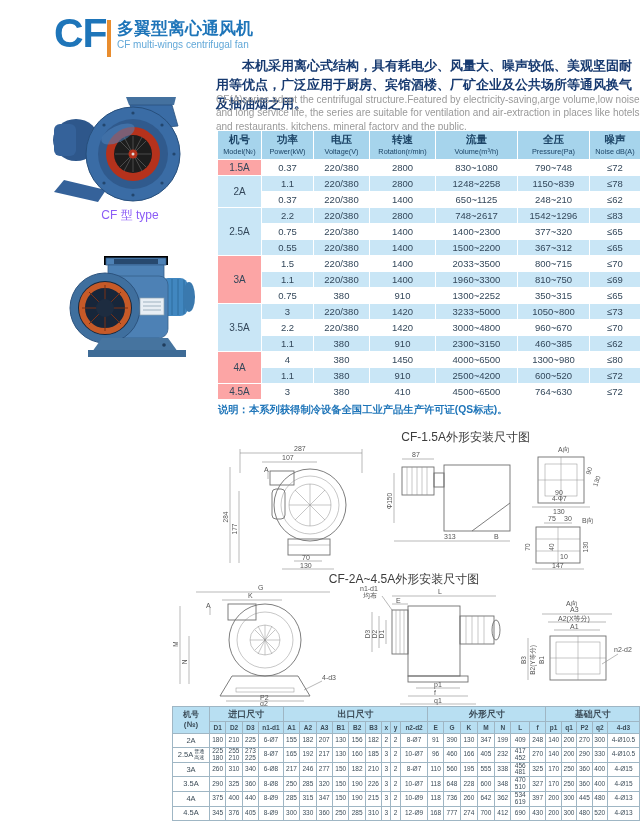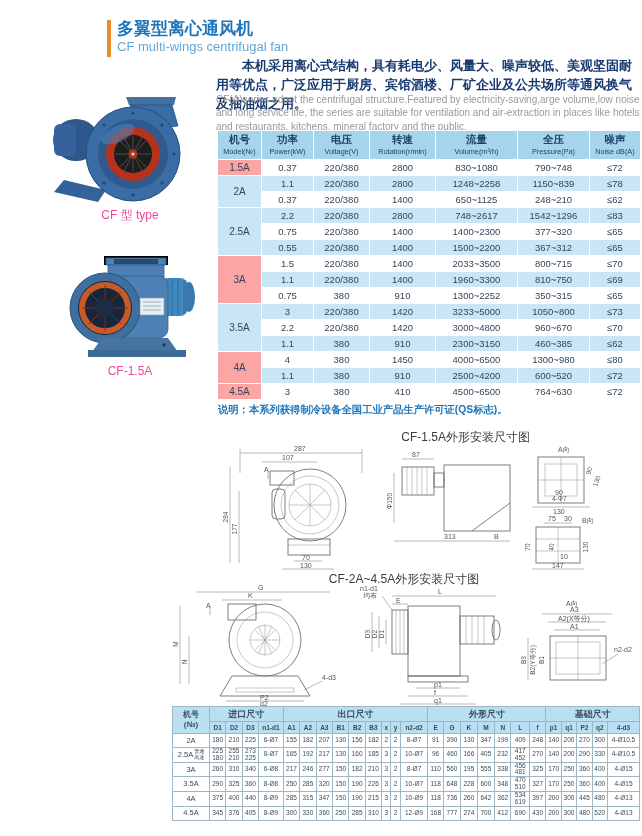--- a/index.html
+++ b/index.html
@@ -3,29 +3,29 @@
 <meta charset="utf-8">
 <style>
   * { margin:0; padding:0; box-sizing:border-box; }
   body { background:#e8e8e8; font-family:"Liberation Sans","DejaVu Sans",sans-serif; }
   .page { position:relative; width:642px; height:836px; background:#ffffff; overflow:hidden; margin:0 auto; }
 
   
   .logo { position:absolute; left:54px; top:10px; font-size:41px; font-weight:bold; color:#1e75b9; letter-spacing:-1px; }
   .logo-bar { position:absolute; left:107px; top:20px; width:4px; height:37px; background:#e98d2e; }
   .title-cn { position:absolute; left:117px; top:17px; font-size:17px; font-weight:bold; color:#1e75b9; }
-  .title-en { position:absolute; left:117px; top:39px; font-size:13px; color:#62a8d8; }
+  .title-en { position:absolute; left:117px; top:39px; font-size:10px; color:#62a8d8; }
 
   
   .intro-cn { position:absolute; left:216px; top:57px; width:424px; font-size:13px; font-weight:bold; color:#173a70; line-height:1.45; text-indent:2em; }
   .intro-en { position:absolute; left:216px; top:93px; width:426px; font-size:10px; color:#999999; line-height:1.33; }
 
   
   .fan-img { position:absolute; }
-  .fan-caption { position:absolute; width:180px; text-align:center; font-size:12px; color:#ec4899; }
+  .fan-caption { position:absolute; width:180px; text-align:center; font-size:12px; color:#8b5cf6; }
 
   
   .spec-wrap { position:absolute; left:217px; top:130px; width:423px; }
   table { border-collapse:collapse; width:100%; table-layout:fixed; }
   .spec-table th { background:#a6d4ec; color:#1c4466; padding:2px 0 3px; border:1px solid #ffffff; }
   .spec-table th .cn { font-size:10.5px; font-weight:bold; }
   .spec-table th .en { font-size:7.3px; font-weight:normal; }
   .spec-table td { height:16px; font-size:9.5px; color:#33475a; text-align:center; border:1px solid #ffffff; }
   .spec-table tr.alt td { background:#c9e6f6; }
   .spec-table td.model-cell { background:#fca5a5; font-size:10px; }
@@ -49,20 +49,21 @@
   .dim-table td { font-size:6.5px; height:14px; white-space:pre-line; line-height:1.05; }
   .dim-table td.model-cell { font-size:7.5px; background:#ffffff; }
   .m25-wrap { display:flex; align-items:center; justify-content:center; gap:1px; }
   .m25-sub { font-size:5px; line-height:1.1; color:#3c4c58; }
 </style>
 </head>
 <body>
 
 <div class="page">
 
+  <div class="logo">CF</div>
   <div class="logo-bar"></div>
   <div class="title-cn">多翼型离心通风机</div>
   <div class="title-en">CF multi-wings centrifugal fan</div>
 
   <div class="intro-cn">本机采用离心式结构，具有耗电少、风量大、噪声较低、美观坚固耐用等优点，广泛应用于厨房、宾馆酒楼、厂矿企业及公共场所等通风换气及抽油烟之用。</div>
   <div class="intro-en">CF(A)series adopt the centrifugal structure.Featured by electricity-saving,arge volume,low noise and long service life, the series are suitable for ventilation and air-extraction in places like hotels and restaurants, kitchens, mineral factory and the public.</div>
 
   <svg class="fan-img" style="left:40px;top:96px;" width="178" height="110" viewBox="0 0 178 110">
     <g>
       <polygon points="86,1 136,1 134,9 89,9" fill="#44719f"></polygon>
@@ -127,21 +128,20 @@
       <g stroke="#9fb2c0" stroke-width="1">
           <line x1="87" y1="50" x2="105" y2="50"></line>
           <line x1="87" y1="54" x2="105" y2="54"></line>
           <line x1="87" y1="58" x2="105" y2="58"></line>
         </g>
       <polygon points="46,86 112,86 122,100 36,100" fill="#46749f"></polygon>
       <rect x="32" y="98" width="98" height="7" fill="#3e6b96"></rect>
       <circle cx="108" cy="93" r="1.8" fill="#203d5c"></circle>
     </g>
   </svg>
-  <div class="fan-caption" style="left:40px;top:364px;">CF-1.5A</div>
 
   <div class="spec-wrap">
     <table class="spec-table">
       <colgroup>
           <col style="width:44px">
           <col style="width:52px">
           <col style="width:56px">
           <col style="width:66px">
           <col style="width:82px">
           <col style="width:72px">

